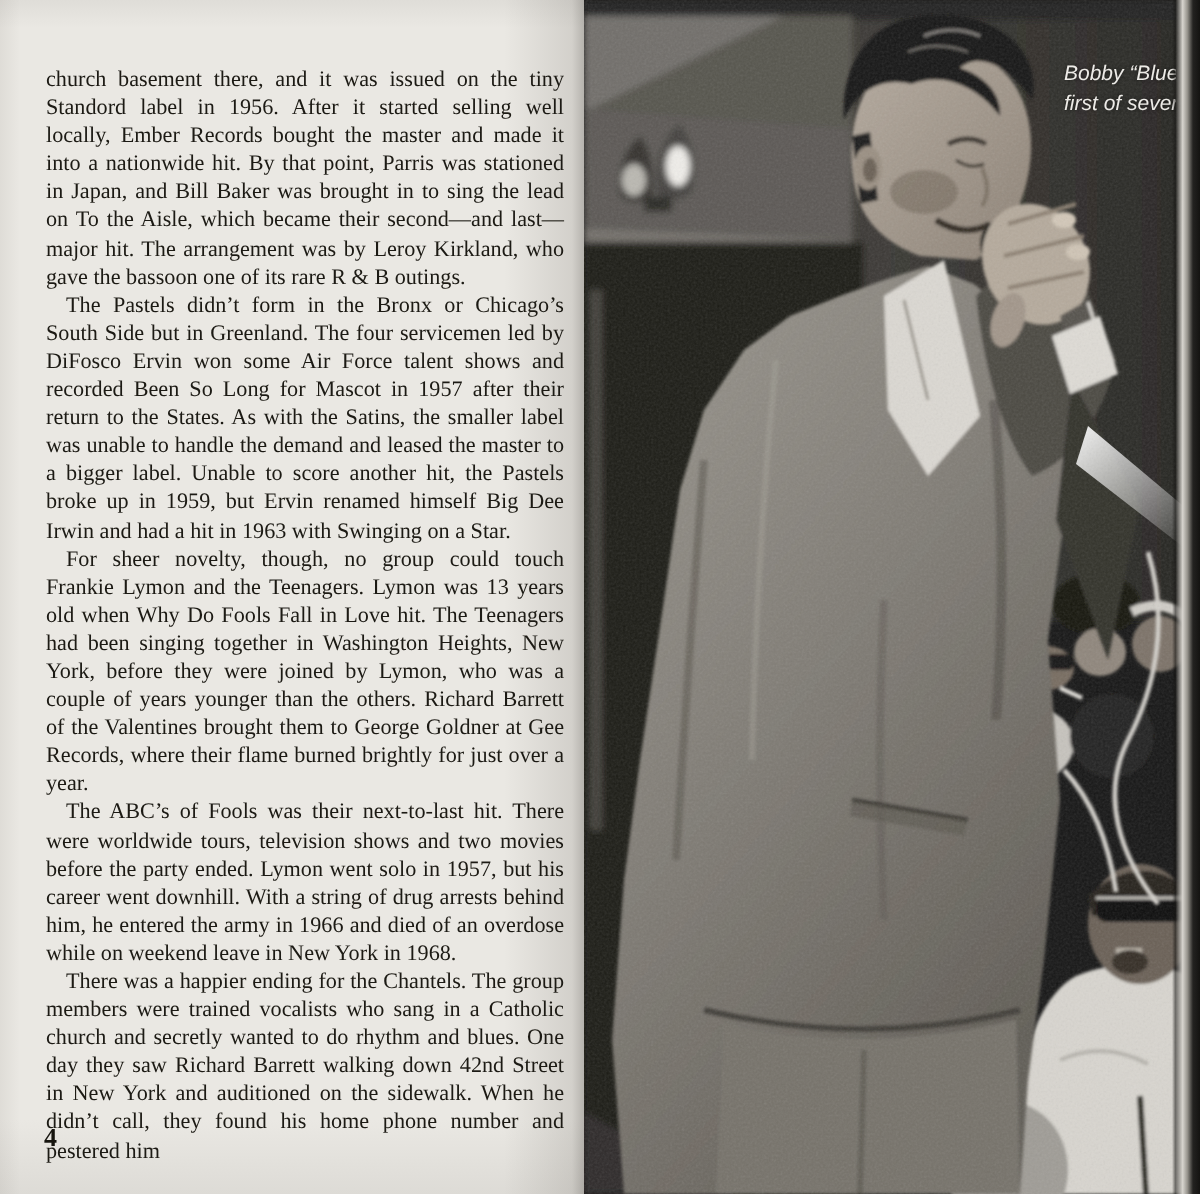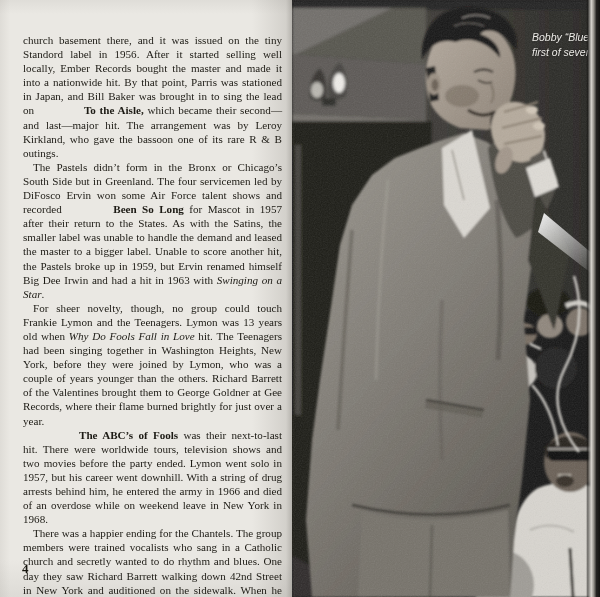--- a/index.html
+++ b/index.html
@@ -7,22 +7,22 @@
 
   
   .left-page{position:absolute;left:0;top:0;width:292px;height:597px;
     background:linear-gradient(180deg,#dfddd8 0,#eae8e3 14px,#eae8e3 560px,#dddbd6 597px);}
   .left-page::before{content:"";position:absolute;inset:0;
     background:linear-gradient(90deg,rgba(120,115,108,.10) 0,rgba(0,0,0,0) 10px,rgba(0,0,0,0) 252px,rgba(90,85,78,.16) 286px,rgba(60,56,50,.30) 292px);}
   .text-col{position:absolute;left:23px;top:33px;width:259px;color:#1c1a14;
     font-size:11.1px;line-height:14.1px;text-align:justify;}
   .text-col p{margin:0;}
   .text-col p.indent{text-indent:10px;}
-  .b{font-weight:bold;margin-left:46px;}
-  .i{font-style:italic;}
+  .b{font-weight:normal;}
+  .i{}
   .page-number{position:absolute;left:22px;top:561px;font-weight:bold;font-size:13px;color:#17150f;}
 
   
   .photo{position:absolute;left:292px;top:0;width:308px;height:597px;background:#191816;overflow:hidden;}
   .photo svg{position:absolute;left:0;top:0;}
   .photo-caption{position:absolute;left:240px;top:30px;width:56px;overflow:hidden;
     font-family:"Liberation Sans",sans-serif;font-style:italic;font-size:10.5px;line-height:15px;
     color:#edebe7;text-shadow:0 0 2px rgba(0,0,0,.5);}
   .photo-caption div{white-space:nowrap;}
   .page-fold{position:absolute;left:294px;top:0;width:14px;height:597px;

